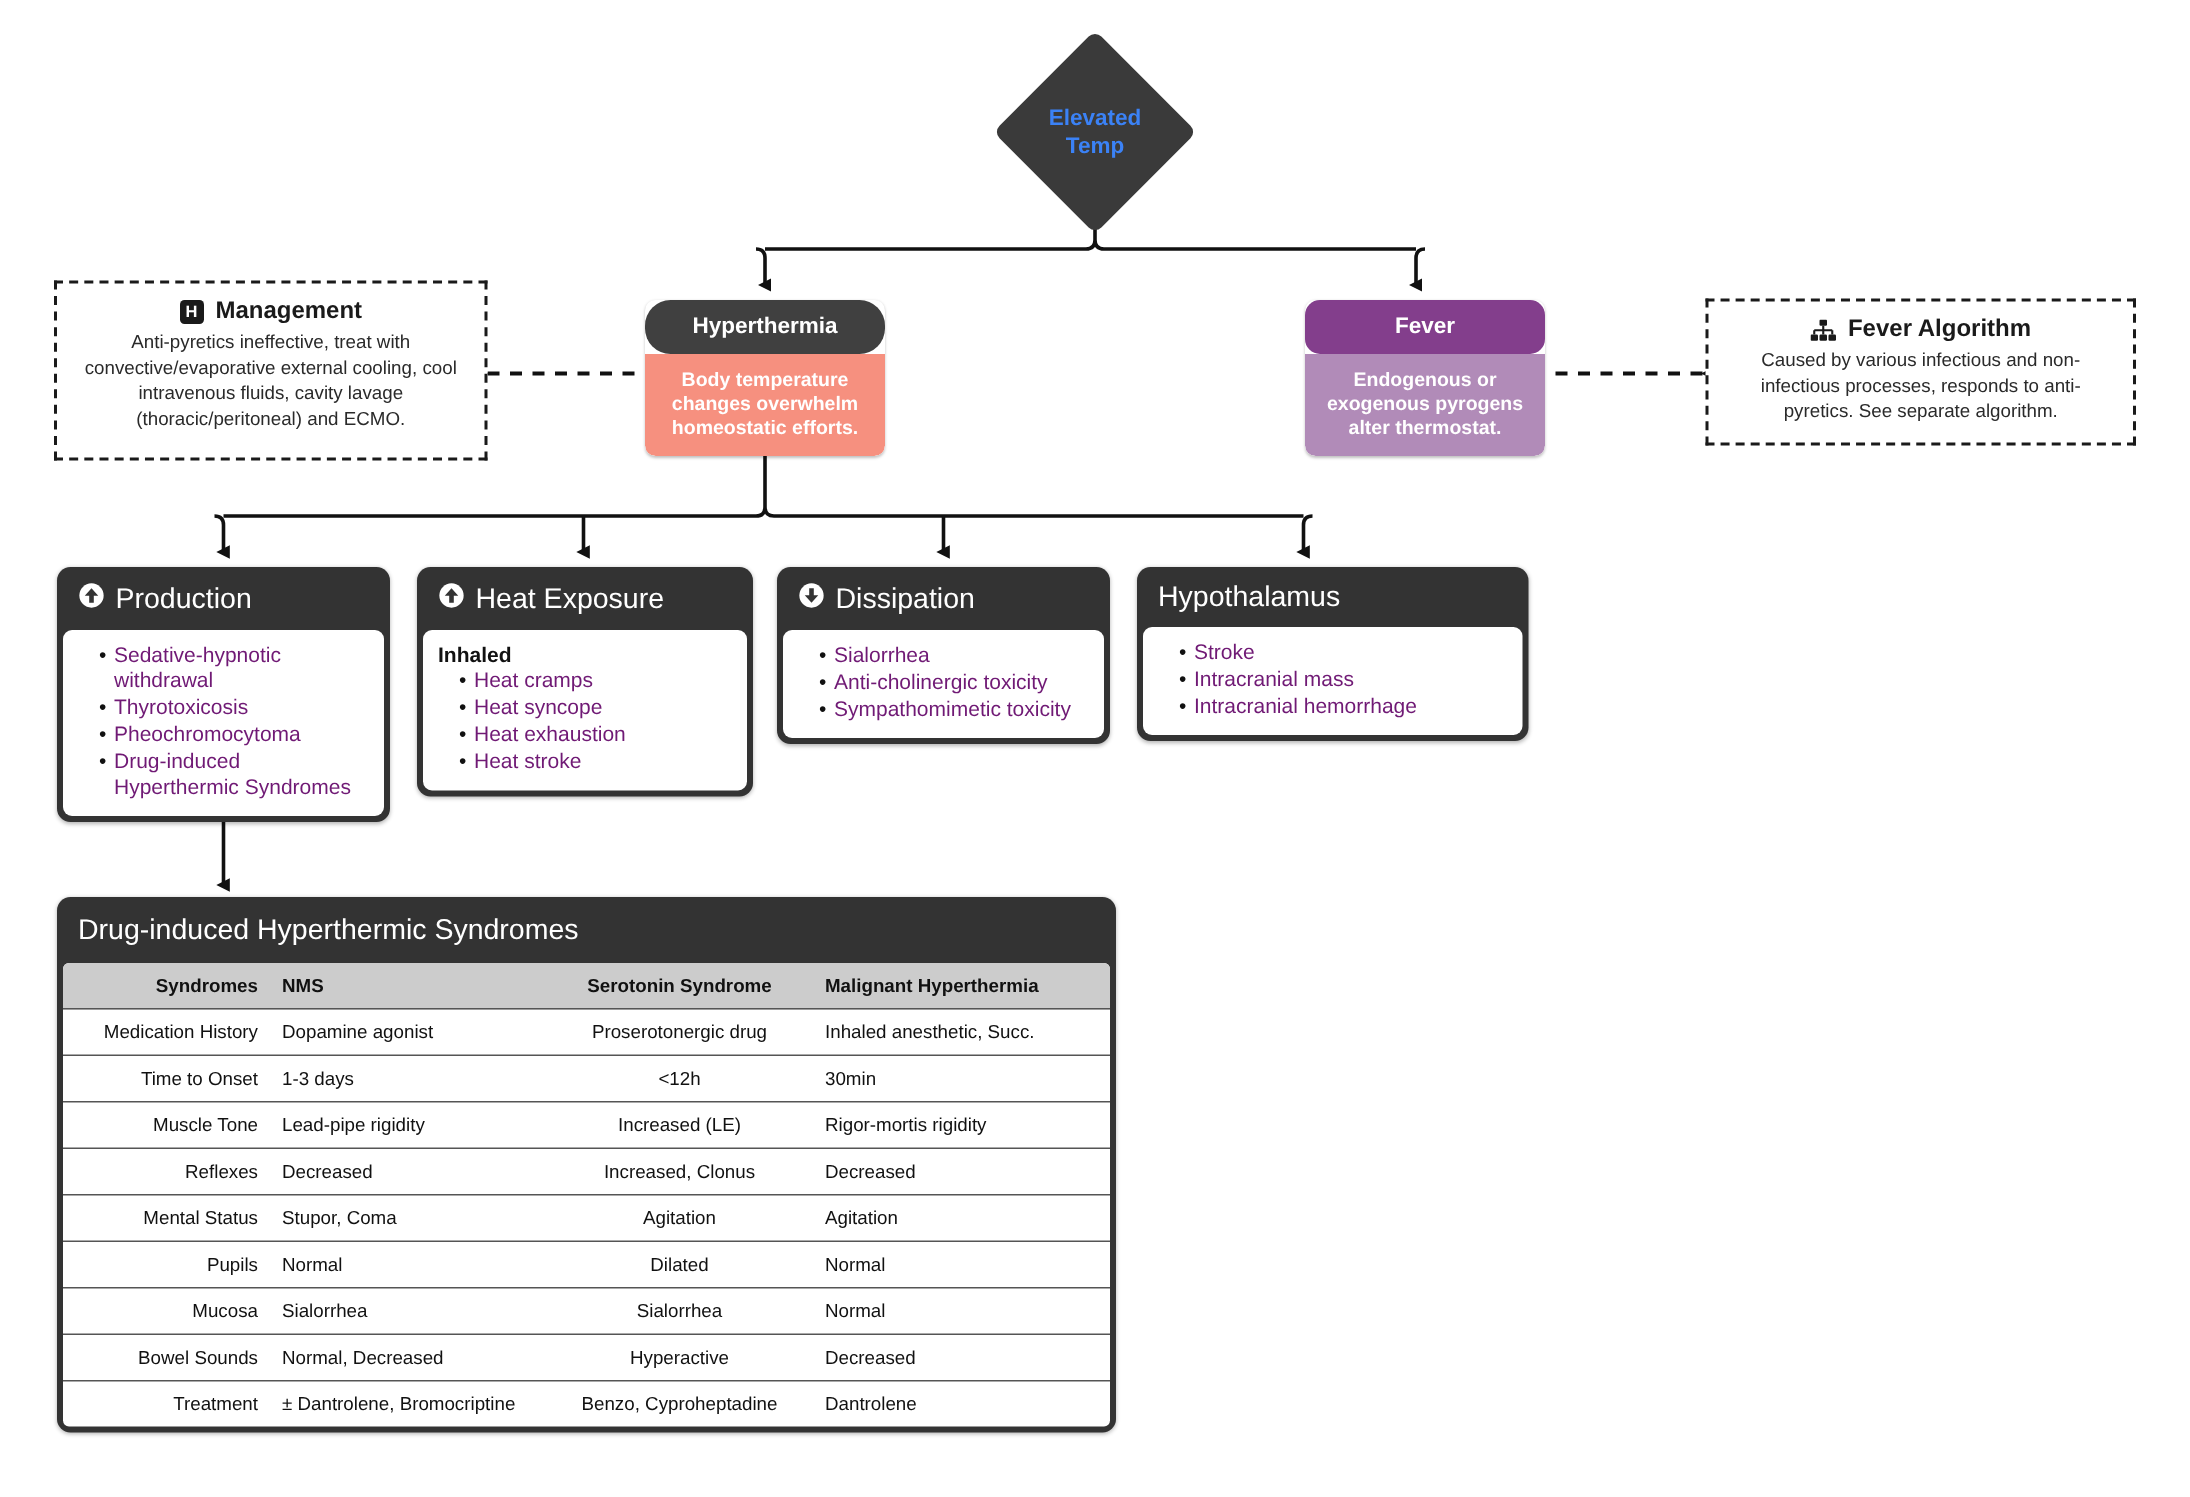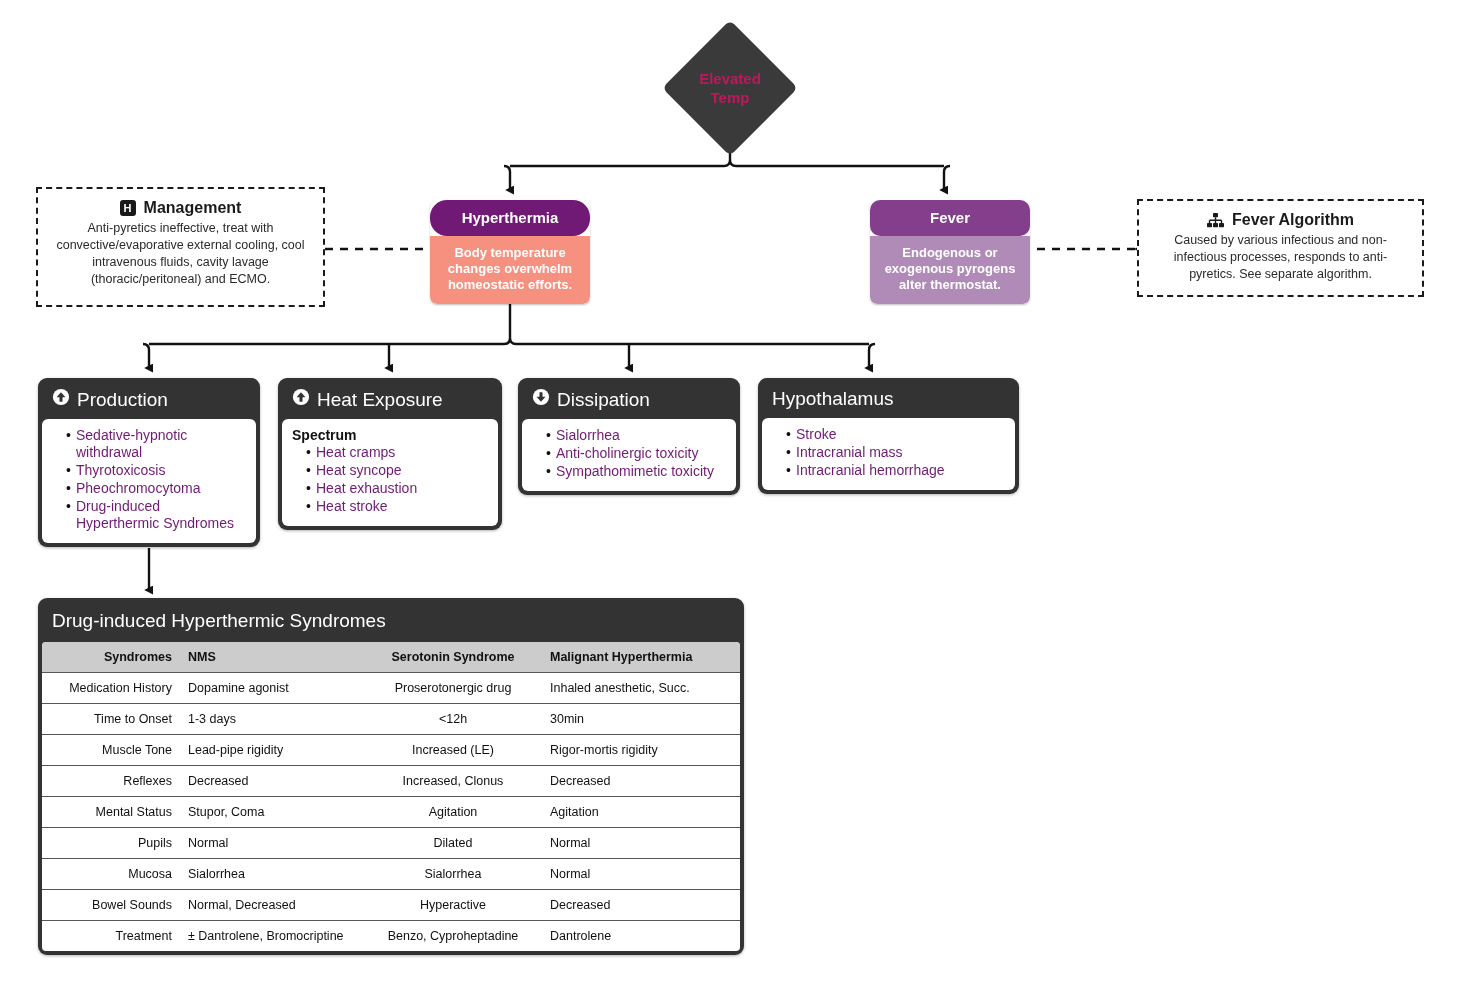--- a/index.html
+++ b/index.html
@@ -35,21 +35,21 @@
     background: #3a3a3a;
     transform: rotate(45deg);
     border-radius: 6px;
   }
   .diamond-label {
     position: absolute;
     left: 0; top: 0;
     width: 130px; height: 96px;
     display: flex; flex-direction: column;
     align-items: center; justify-content: center;
-    color: #be185d;
+    color: #3b82f6;
     font-size: 15px; font-weight: bold;
     line-height: 19px;
     text-align: center;
   }
 
   
   .cbox {
     position: absolute;
     width: 160px;
     border-radius: 7px;
@@ -67,21 +67,21 @@
   .cbox .cbody {
     font-size: 13px;
     font-weight: bold;
     color: #ffffff;
     text-align: center;
     line-height: 16px;
     padding: 9px 8px 11px 8px;
     border-radius: 0 0 7px 7px;
   }
   #box-hyperthermia { left: 430px; top: 200px; }
-  #box-hyperthermia .chead { background: #701a75; border-radius: 17px; }
+  #box-hyperthermia .chead { background: #404040; border-radius: 17px; }
   #box-hyperthermia .cbody { background: #f6907f; }
   #box-fever { left: 870px; top: 200px; }
   #box-fever .chead { background: #833e8c; border-radius: 10px; }
   #box-fever .cbody { background: #b18bb8; }
 
   
   .note {
     position: absolute;
     border: 2px dashed #1a1a1a;
     background: #ffffff;
@@ -320,21 +320,21 @@
     <div class="card-head">
       <span class="circ-icon">
         <svg viewBox="0 0 20 20" width="18" height="18">
           <circle cx="10" cy="10" r="9" fill="#ffffff"></circle>
           <path d="M10,4.6 L15,10.2 L11.7,10.2 L11.7,15.4 L8.3,15.4 L8.3,10.2 L5,10.2 Z" fill="#333333"></path>
         </svg>
       </span>
       <span>Heat Exposure</span>
     </div>
     <div class="card-body">
-      <div class="sub">Spectrum</div>
+      <div class="sub">Inhaled</div>
       <ul>
         <li>Heat cramps</li>
         <li>Heat syncope</li>
         <li>Heat exhaustion</li>
         <li>Heat stroke</li>
       </ul>
     </div>
   </div>
 
   <div class="card" id="card-dissipation">

